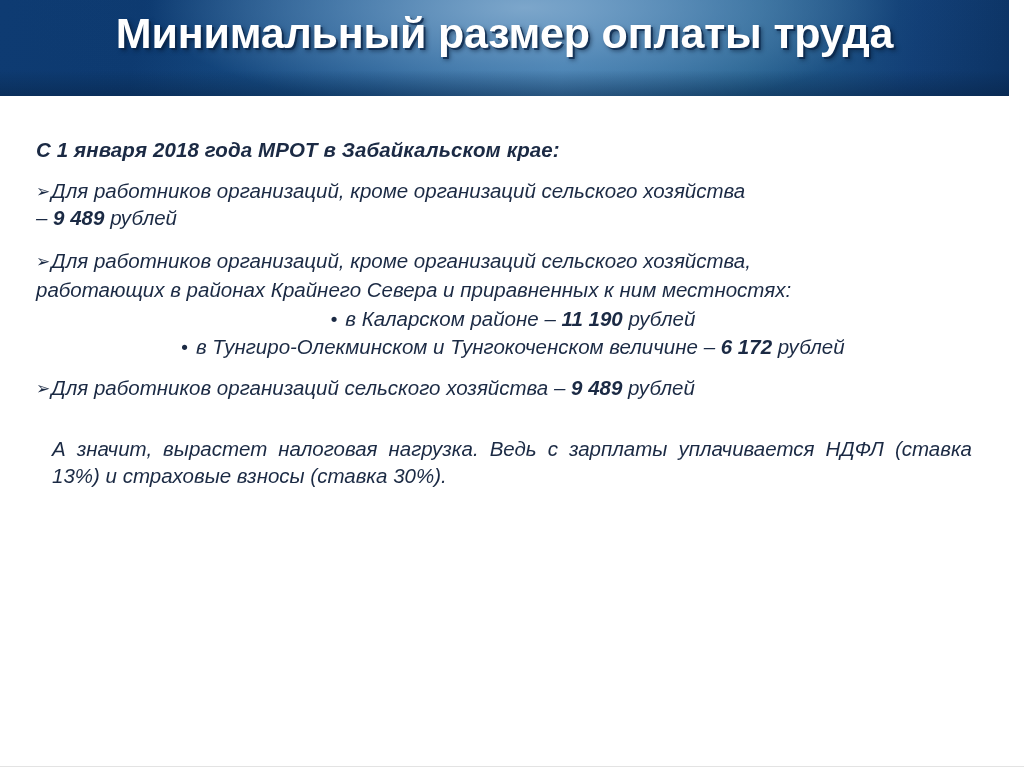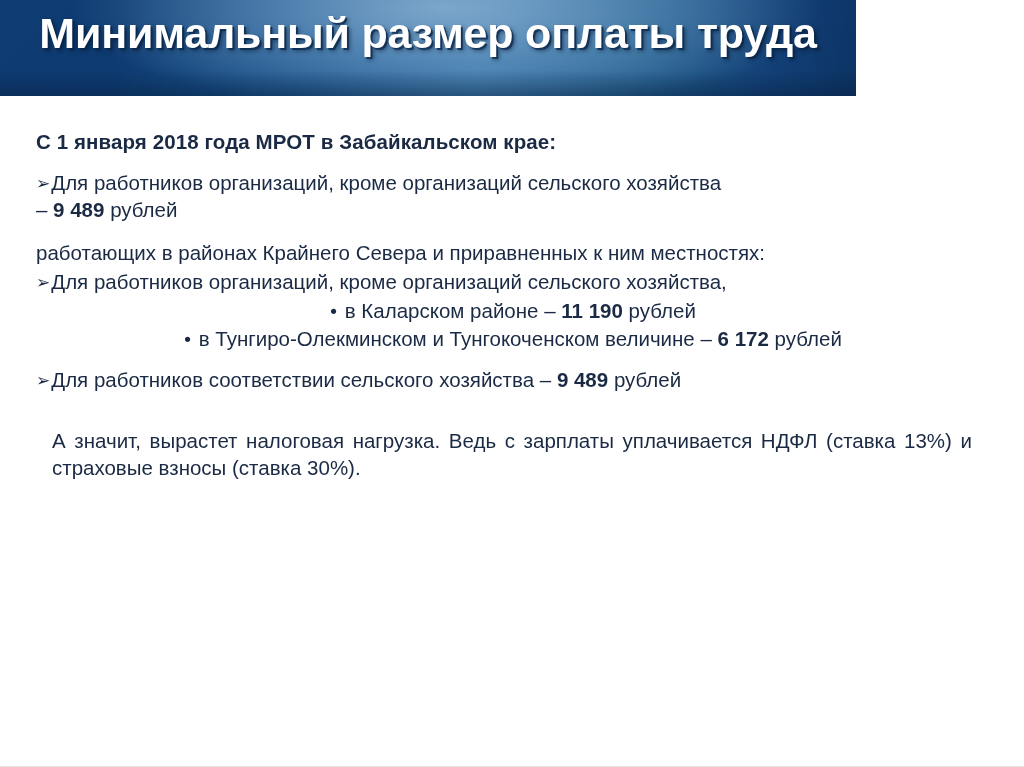--- a/index.html
+++ b/index.html
@@ -25,21 +25,21 @@
     background: #ffffff;
     box-sizing: border-box;
     border-bottom: 1px solid #e3e3e3;
   }
 
   
   #header-banner {
     position: absolute;
     left: 0;
     top: 0;
-    width: 856px;
+    width: 1009px;
     height: 96px;
     background:
       radial-gradient(ellipse 520px 150px at 52% 8%, rgba(131,171,206,0.92) 0%, rgba(104,150,192,0.55) 38%, rgba(30,74,128,0.04) 72%, rgba(12,48,94,0) 100%),
       linear-gradient(100deg, #0e3b72 0%, #0d3a70 14%, #1d5890 38%, #3a7aae 56%, #24618f 74%, #123f76 90%, #0c3364 100%);
     overflow: hidden;
   }
   #header-banner::after {
     content: "";
     position: absolute;
     left: 0; right: 0; bottom: 0;
@@ -62,25 +62,26 @@
       2px 2px 0 rgba(10,38,74,0.72),
       3px 3px 4px rgba(5,24,50,0.55);
     z-index: 2;
     font-family: "Liberation Sans", "DejaVu Sans", sans-serif;
   }
 
   
   #content {
     position: absolute;
     left: 36px;
-    top: 128px;
+    top: 136px;
     width: 952px;
     font-size: 20.5px;
     line-height: 1.32;
     color: #1b2a44;
+    font-style: italic;
   }
 
   .lead {
     font-weight: bold;
     font-size: 20.5px;
     margin: 0 0 14px 0;
     letter-spacing: 0.1px;
   }
 
   
@@ -143,45 +144,45 @@
       <div class="lead">С 1 января 2018 года МРОТ в Забайкальском крае:</div>
 
       <div class="arrow-item">
         <span class="arrow-glyph">➢</span><span>Для работников организаций, кроме организаций сельского хозяйства</span><br><span>–</span>
         <b>9 489</b>
         <span>рублей</span>
       </div>
     </div>
 
     <div id="group-north">
+      <div class="arrow-item">
+        <span class="arrow-glyph">➢</span><span>Для работников организаций, кроме организаций сельского хозяйства,</span>
+      </div>
       <div class="arrow-item nojustify">
         <span>работающих в районах Крайнего Севера и приравненных к ним местностях:</span>
-      </div>
-      <div class="arrow-item">
-        <span class="arrow-glyph">➢</span><span>Для работников организаций, кроме организаций сельского хозяйства,</span>
       </div>
 
       <div class="dot-item">
         <span class="dot-glyph">•</span><span>в Каларском районе</span>
         <span>–</span>
         <b>11 190</b>
         <span>рублей</span>
       </div>
 
       <div class="dot-item">
         <span class="dot-glyph">•</span><span>в Тунгиро-Олекминском и Тунгокоченском величине</span>
         <span>–</span>
         <b>6 172</b>
         <span>рублей</span>
       </div>
     </div>
 
     <div id="group-agri">
       <div class="arrow-item nojustify">
-        <span class="arrow-glyph">➢</span><span>Для работников соответствии сельского хозяйства</span>
+        <span class="arrow-glyph">➢</span><span>Для работников организаций сельского хозяйства</span>
         <span>–</span>
         <b>9 489</b>
         <span>рублей</span>
       </div>
     </div>
 
     <div id="group-tax">
       <p class="para">А значит, вырастет налоговая нагрузка. Ведь с зарплаты уплачивается НДФЛ (ставка 13%) и страховые взносы (ставка 30%).</p>
     </div>
 

